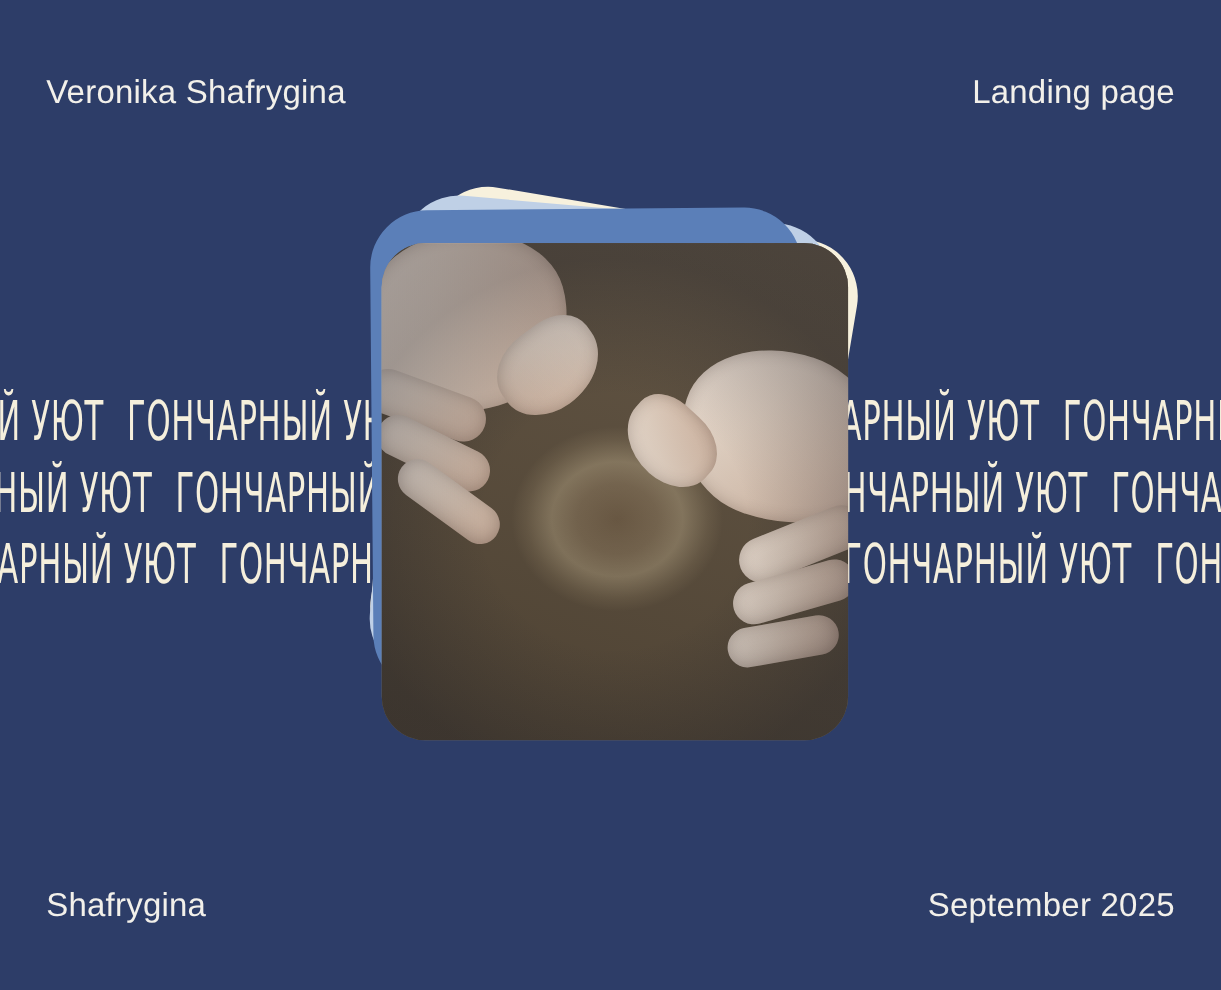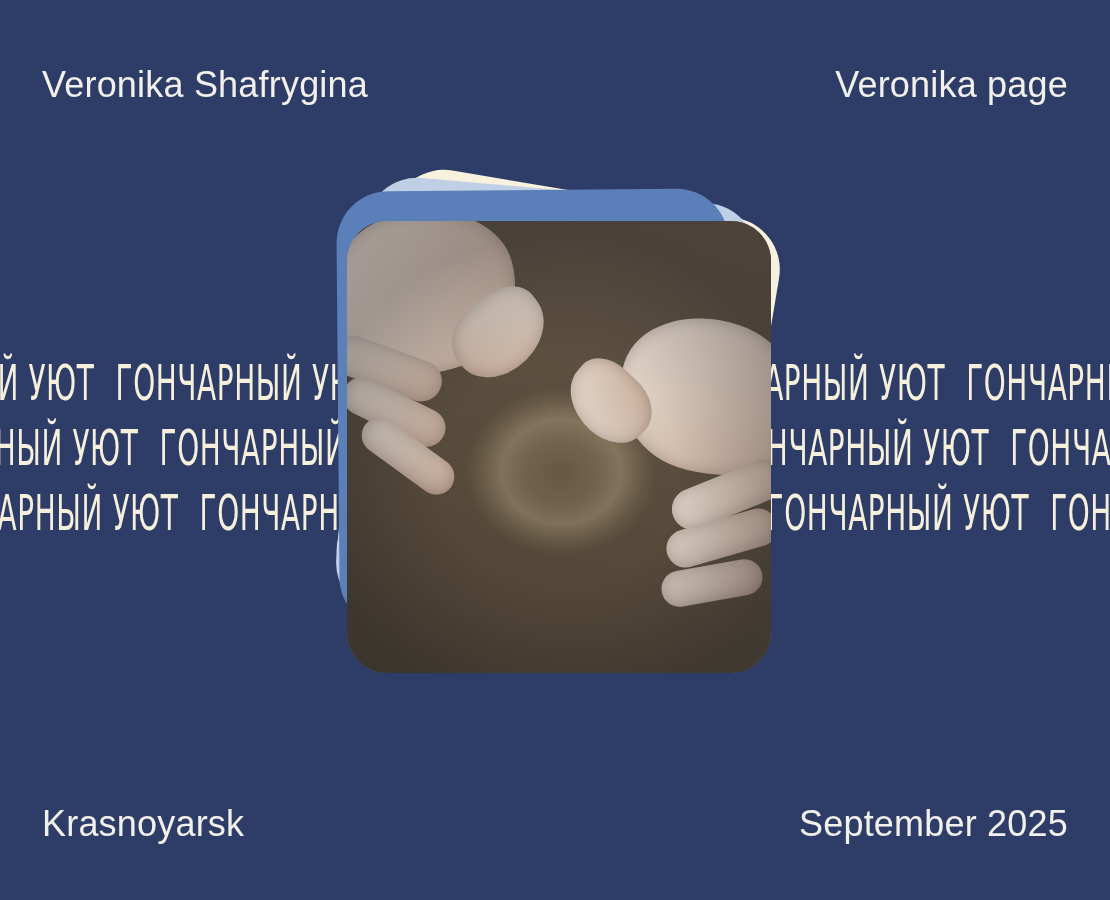--- a/index.html
+++ b/index.html
@@ -15,21 +15,21 @@
     position:relative;
     width:1110px; height:900px;
     background:#2D3D68;
     overflow:hidden;
   }
 
   
   .meta{
     position:absolute;
     color:#F2F0EA;
-    font-size:36px;
+    font-size:30px;
     font-weight:300;
     letter-spacing:0.2px;
     line-height:42px;
     white-space:nowrap;
     z-index:40;
   }
   .meta-tl{ left:42px; top:64px; }
   .meta-tr{ right:42px; top:64px; text-align:right; }
   .meta-bl{ left:42px; bottom:55px; }
   .meta-br{ right:42px; bottom:55px; text-align:right; }
@@ -187,19 +187,19 @@
       <div class="hand hand-r-f3"></div>
       <div class="hand hand-r-thumb"></div>
     </div>
     <div class="photo-shade"></div>
   </div>
 
   <div class="meta meta-tl" style="color: rgb(242, 240, 234);">
     <div>Veronika Shafrygina</div>
   </div>
 
-  <div class="meta meta-tr" style="color: rgb(242, 240, 234);">Veronika page</div>
-
-  <div class="meta meta-bl" style="color: rgb(242, 240, 234);">Krasnoyarsk</div>
+  <div class="meta meta-tr" style="color: rgb(242, 240, 234);">Landing page</div>
+
+  <div class="meta meta-bl" style="color: rgb(242, 240, 234);">Shafrygina</div>
 
   <div class="meta meta-br" style="color: rgb(242, 240, 234); margin-top: 44px;">September 2025</div>
 
 </div>
 
 </body></html>

